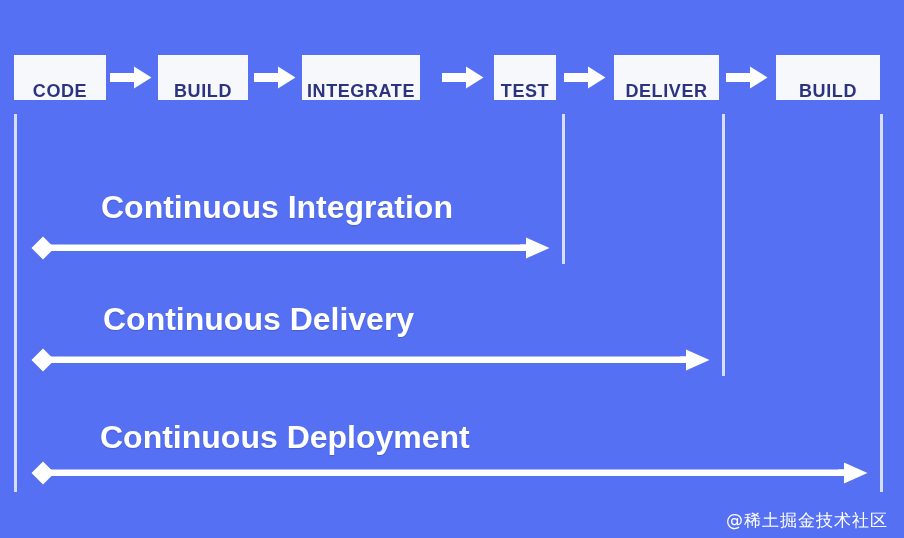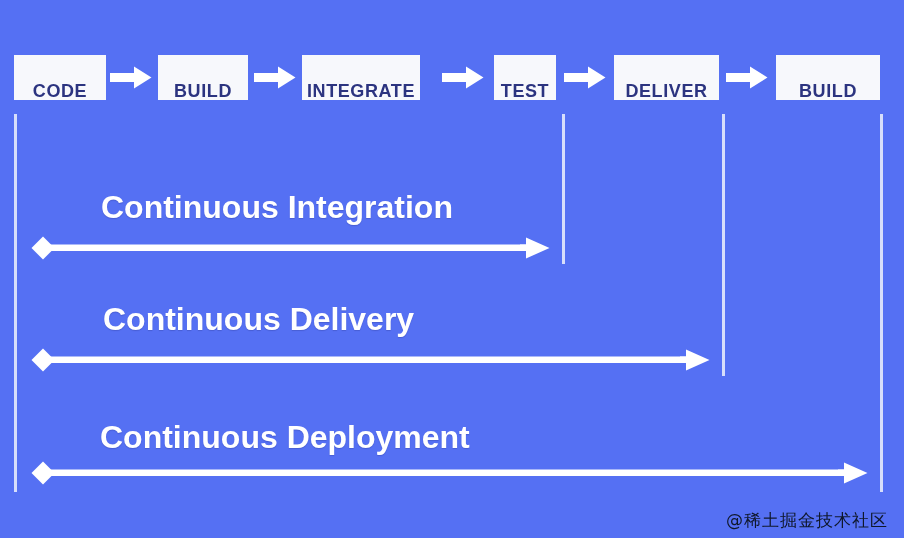--- a/index.html
+++ b/index.html
@@ -69,21 +69,21 @@
     position: absolute;
     height: 26px;
   }
   .phase-arrow svg { display: block; }
 
   
   #watermark {
     position: absolute;
     right: 16px;
     bottom: 6px;
-    color: #0f172a;
+    color: #ffffff;
     font-size: 17px;
     letter-spacing: 1px;
     white-space: nowrap;
     font-family: "DejaVu Sans", sans-serif;
   }
 </style>
 </head>
 <body>
 
 <div id="canvas">

